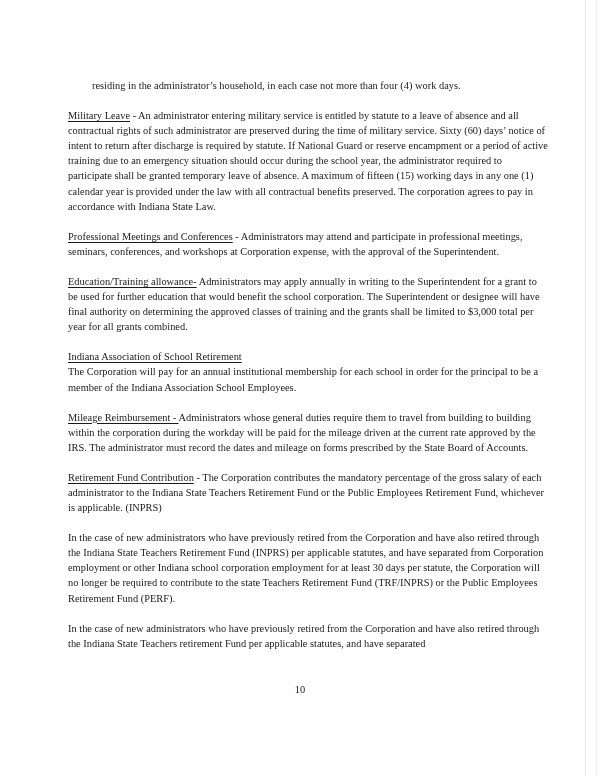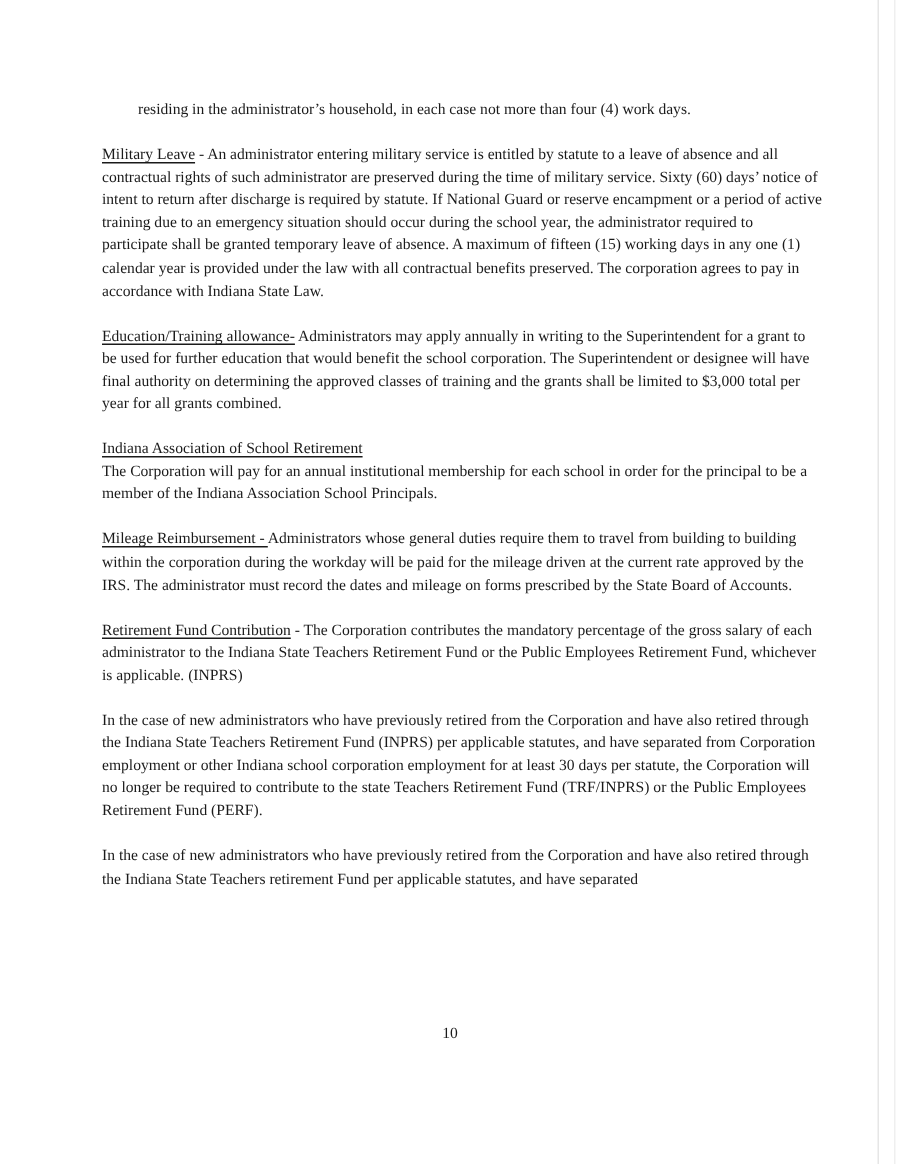--- a/index.html
+++ b/index.html
@@ -40,21 +40,21 @@
     padding: 66px 52px 0 68px;
   }
 
   .body-text {
     font-size: 10.4px;
     line-height: 15.1px;
     text-align: left;
   }
 
   p.para {
-    margin: 0 0 15px 0;
+    margin: 12px 0 15px 0;
   }
   p.para.tight {
     margin-bottom: 0;
   }
   p.para.indent {
     text-indent: 24px;
   }
 
   .hdr {
     text-decoration: underline;
@@ -83,28 +83,31 @@
 
     <p class="para indent">
       <span>residing in the administrator’s household, in each case not more than four (4) work days.</span>
     </p>
 
 
     <p class="para">
       <span class="hdr">Military Leave</span><span> - An administrator entering military service is entitled by statute to a leave of absence and all contractual rights of such administrator are preserved during the time of military service. Sixty (60) days’ notice of intent to return after discharge is required by statute.  If National Guard or reserve encampment or a period of active training due to an emergency situation should occur during the school year, the administrator required to participate shall be granted temporary leave of absence. A maximum of fifteen (15) working days in any one (1) calendar year is provided under the law with all contractual benefits preserved.  The corporation agrees to pay in accordance with Indiana State Law.</span>
     </p>
 
+    <p class="para">
+      <span class="hdr">Professional Meetings and Conferences</span><span> - Administrators may attend and participate in professional meetings, seminars, conferences, and workshops at Corporation expense, with the approval of the Superintendent.</span>
+    </p>
 
     <p class="para">
       <span class="hdr">Education/Training allowance-</span><span> Administrators may apply annually in writing to the Superintendent for a grant to be used for further education that would benefit the school corporation.   The Superintendent or designee will have final authority on determining the approved classes of training and the grants shall be limited to $3,000 total per year for all grants combined.</span>
     </p>
 
     <p class="para">
       <span class="hdr">Indiana Association of School Retirement</span><br>
-      <span>The Corporation will pay for an annual institutional membership for each school in order for the principal to be a member of the Indiana Association School Principals.</span>
+      <span>The Corporation will pay for an annual institutional membership for each school in order for the principal to be a member of the Indiana Association School Employees.</span>
     </p>
 
     <p class="para">
       <span class="hdr">Mileage Reimbursement - </span><span>Administrators whose general duties require them to travel from building to building within the corporation during the workday will be paid for the mileage driven at the current rate approved by the IRS. The administrator must record the dates and mileage on forms prescribed by the State Board of Accounts.</span>
     </p>
 
     <p class="para">
       <span class="hdr">Retirement Fund Contribution</span><span> - The Corporation contributes the mandatory percentage of the gross salary of each administrator to the Indiana State Teachers Retirement Fund or the Public Employees Retirement Fund, whichever is applicable.  (INPRS)</span>
     </p>
 

